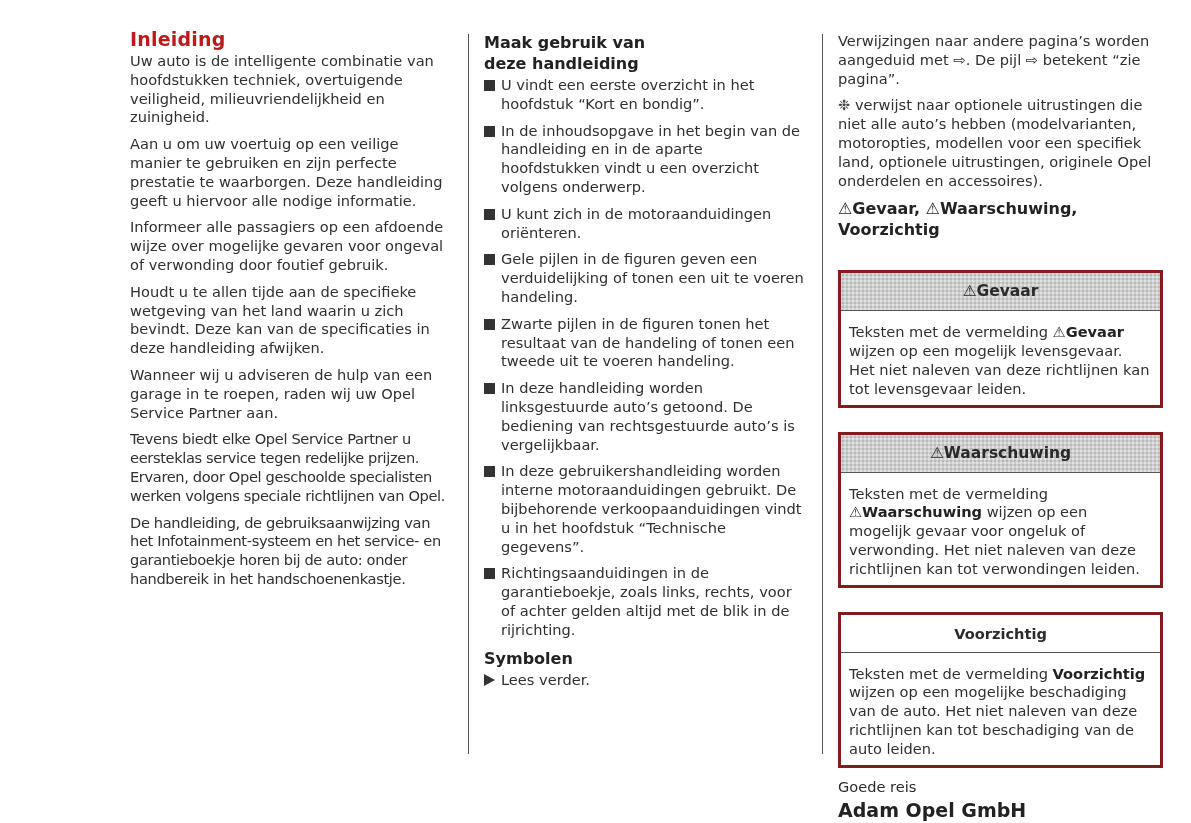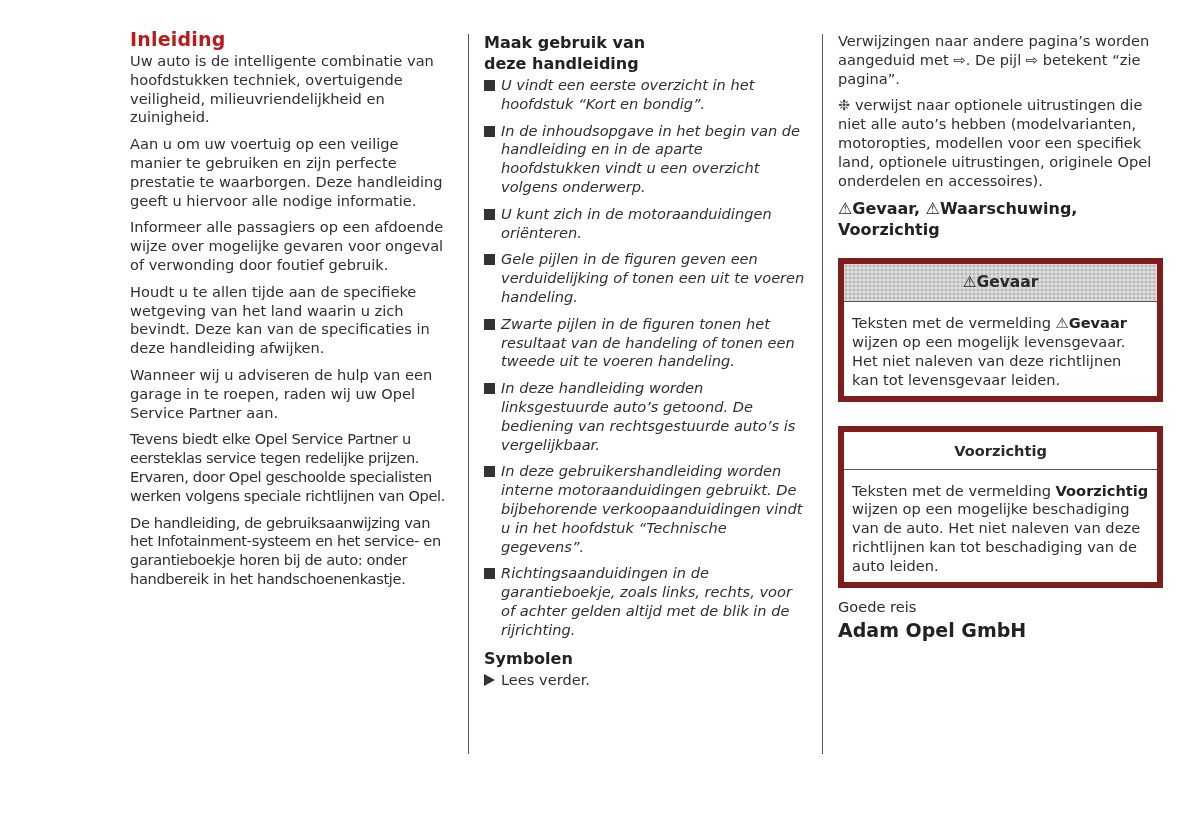--- a/index.html
+++ b/index.html
@@ -14,27 +14,27 @@
   .divider { position: absolute; width: 1px; background: #555; }
   .div1 { left: 468px; top: 34px; height: 720px; }
   .div2 { left: 822px; top: 34px; height: 720px; }
 
   h1 { font-size: 19px; font-weight: bold; margin: 0 0 2px 0; line-height: 22px; color: #b91c1c; letter-spacing: 0.2px; }
   h2 { font-size: 16px; font-weight: bold; margin: 0 0 2px 0; line-height: 21px; color: #222; }
   p { font-size: 14.6px; line-height: 18.8px; margin: 0 0 8px 0; color: #2f2f2f; }
   .tight { letter-spacing: -0.35px; }
 
   ul.squares { list-style: none; margin: 0; padding: 0; }
-  ul.squares li { position: relative; padding-left: 17px; font-size: 14.6px; line-height: 18.8px; margin-bottom: 8px; color: #2f2f2f; font-style: italic; }
+  ul.squares li { position: relative; padding-left: 17px; font-size: 14.6px; line-height: 18.8px; margin-bottom: 8px; color: #2f2f2f; }
   ul.squares li .sq { position: absolute; left: 0; top: 4px; width: 11px; height: 11px; background: #333; }
 
   .readon { font-size: 14.6px; line-height: 18.8px; color: #2f2f2f; }
   .readon .tri { display: inline-block; width: 0; height: 0; border-top: 6px solid transparent; border-bottom: 6px solid transparent; border-left: 11px solid #333; margin-right: 6px; vertical-align: -1px; }
 
-  .warnbox { border: 6px solid #7f1d1d; margin: 0 0 24px 0; }
+  .warnbox { border: 3px solid #7f1d1d; margin: 0 0 24px 0; }
   .warnbox .head {
     text-align: center; font-weight: bold; font-size: 15.5px; height: 37px; line-height: 37px;
     border-bottom: 1px solid #555;
     background-color: #cfcfcf;
     background-image: radial-gradient(#b8b8b8 1px, transparent 1.2px), radial-gradient(#e2e2e2 1px, transparent 1.2px);
     background-size: 4px 4px, 4px 4px; background-position: 0 0, 2px 2px;
   }
   .warnbox .head.plain { background: #fff; font-size: 14.6px; }
   .warnbox .body { padding: 12px 8px 6px 8px; font-size: 14.6px; line-height: 18.8px; color: #2f2f2f; }
   .warnbox .body b { color: #222; }
@@ -78,32 +78,38 @@
 </div>
 
 <div class="col col3" style="top:32px;">
   <p>
     <span>Verwijzingen naar andere pagina’s worden aangeduid met </span><span>⇨</span><span>. De pijl </span><span>⇨</span><span> betekent “zie pagina”.</span>
   </p>
   <p>
     <span class="snow">❉</span>
     <span>verwijst naar optionele uitrustingen die niet alle auto’s hebben (modelvarianten, motoropties, modellen voor een specifiek land, optionele uitrustingen, originele Opel onderdelen en accessoires).</span>
   </p>
-  <h2 style="margin-bottom:18px;">
+  <h2 style="margin-bottom:30px;">
     <span>⚠Gevaar, ⚠Waarschuwing,</span><br>
     <span>Voorzichtig</span>
   </h2>
 
   <div class="warnbox">
     <div class="head">⚠Gevaar</div>
     <div class="body">
       <span>Teksten met de vermelding </span><b>⚠Gevaar</b><span> wijzen op een mogelijk levensgevaar. Het niet naleven van deze richtlijnen kan tot levensgevaar leiden.</span>
     </div>
   </div>
 
+  <div class="warnbox">
+    <div class="head">⚠Waarschuwing</div>
+    <div class="body">
+      <span>Teksten met de vermelding </span><b>⚠Waarschuwing</b><span> wijzen op een mogelijk gevaar voor ongeluk of verwonding. Het niet naleven van deze richtlijnen kan tot verwondingen leiden.</span>
+    </div>
+  </div>
 
   <div class="warnbox" style="margin-bottom:10px;">
     <div class="head plain">Voorzichtig</div>
     <div class="body">
       <span>Teksten met de vermelding </span><b>Voorzichtig</b><span> wijzen op een mogelijke beschadiging van de auto. Het niet naleven van deze richtlijnen kan tot beschadiging van de auto leiden.</span>
     </div>
   </div>
 
   <div class="sign">Goede reis</div>
   <div class="company">Adam Opel GmbH</div>

